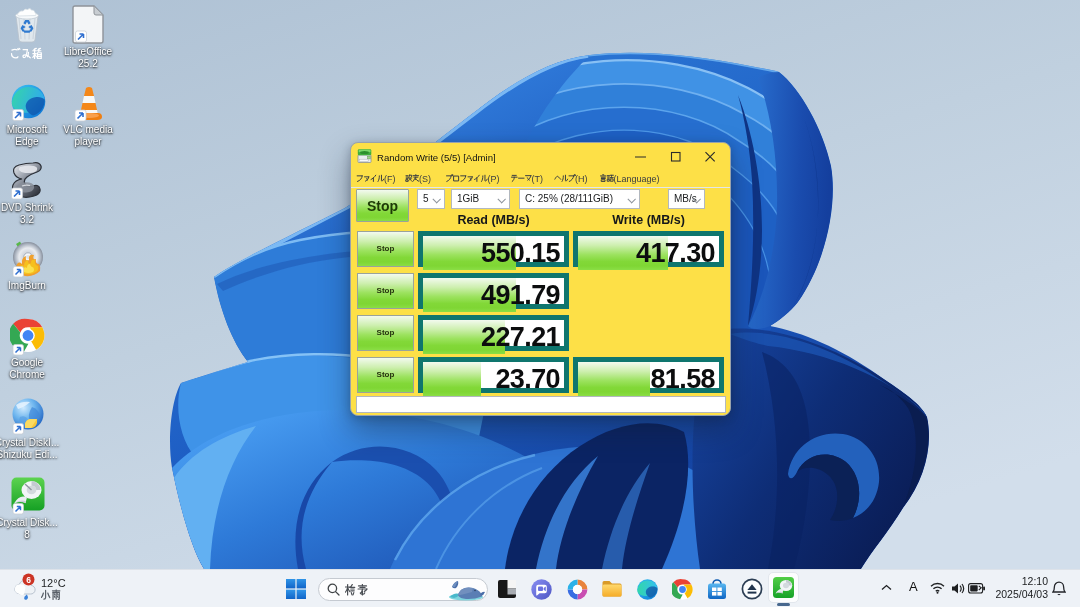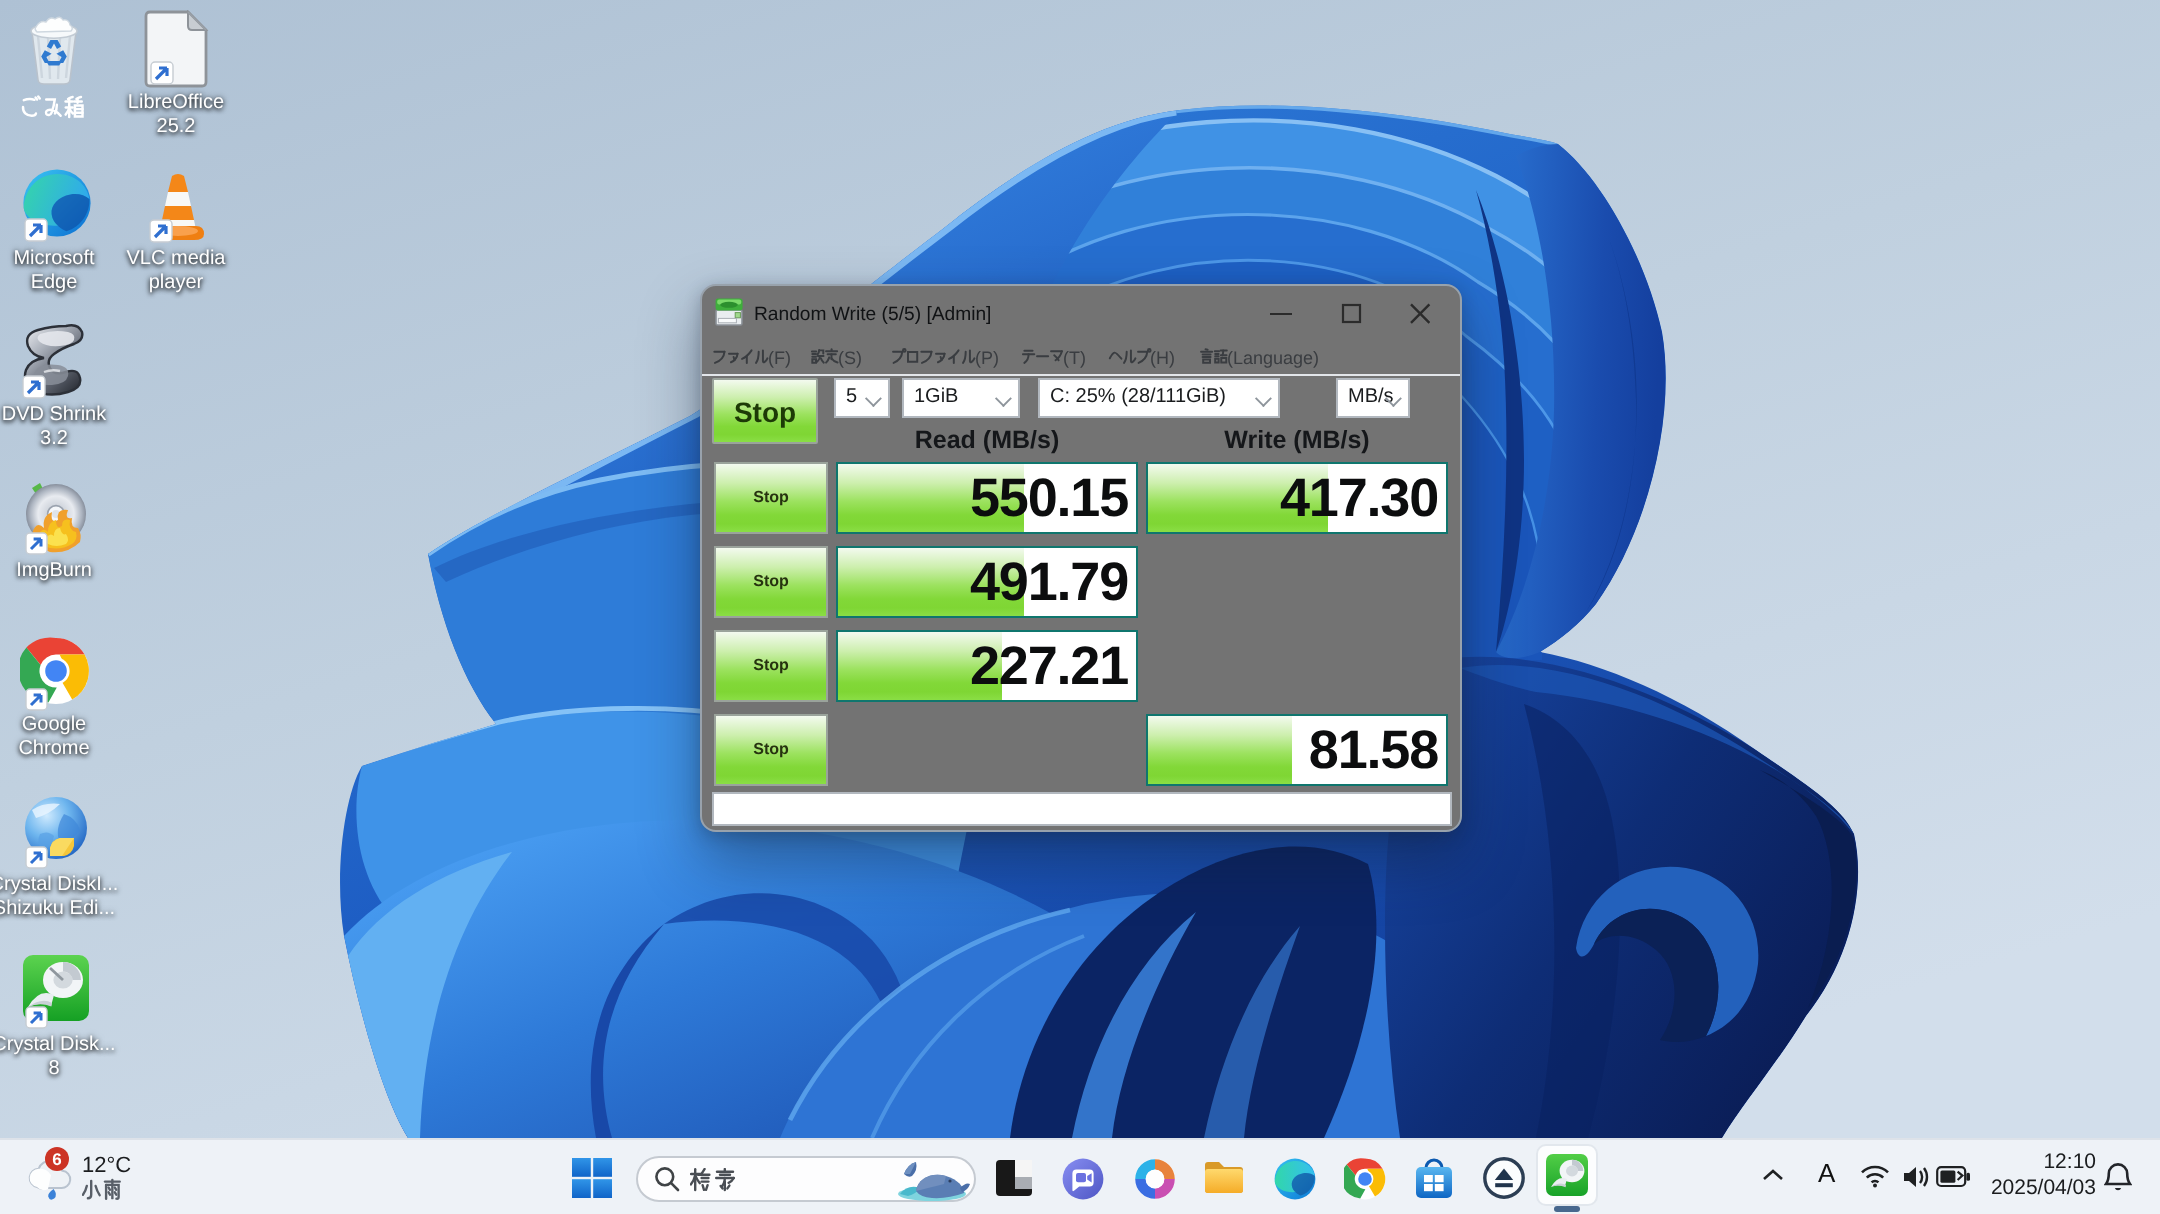--- a/index.html
+++ b/index.html
@@ -5,21 +5,21 @@
   html,body{margin:0;padding:0;width:1080px;height:607px;overflow:hidden;
     font-family:"Liberation Sans",sans-serif;}
   #stage{position:absolute;inset:0;width:1080px;height:607px;background:#bccde0;}
   .abs{position:absolute;}
   .lab{font-size:10px;line-height:11.5px;color:#fff;text-align:center;text-shadow:0 1px 2px rgba(0,0,0,0.9),0 0 3px rgba(0,0,0,0.55);}
   .grnbtn{background:linear-gradient(180deg,#f3faef 0%,#cdefae 28%,#9ce25f 55%,#82d838 75%,#7fd634 88%,#8ade45 100%);border:1px solid #9aa39b;box-sizing:border-box;text-align:center;border-radius:1px;}
   .dd{height:20px;background:#fff;border:1px solid #b2b8bf;box-sizing:border-box;font-size:10px;color:#1a1c1e;line-height:18px;padding-left:5px;}
   .dd:after{content:"";position:absolute;right:5px;top:7px;width:5px;height:5px;border-right:1.2px solid #8e959c;border-bottom:1.2px solid #8e959c;transform:rotate(45deg) translateY(-1px);}
   .hdr{font-size:12.5px;font-weight:bold;color:#15171a;text-align:center;height:16px;}
   .stp{left:6px;width:57px;height:36px;background:linear-gradient(180deg,#f3faef 0%,#cdefae 28%,#9ce25f 55%,#82d838 75%,#7fd634 88%,#8ade45 100%);border:1px solid #9aa39b;box-sizing:border-box;text-align:center;font-size:8px;font-weight:bold;color:#26330f;line-height:34px;}
-  .cell{width:151px;height:36px;background:#fff;border:1px solid #0f766e;box-sizing:border-box;}
+  .cell{width:151px;height:36px;background:#fff;border:5px solid #0f766e;box-sizing:border-box;}
   .cell i{position:absolute;left:0;top:0;height:34px;display:block;background:linear-gradient(180deg,#f3faef 0%,#cdefae 28%,#9ce25f 55%,#82d838 75%,#7fd634 88%,#8ade45 100%);}
   .cell b{position:absolute;right:4px;top:1px;font-size:27px;font-weight:bold;color:#0c0d0e;line-height:33px;letter-spacing:-0.6px;}
 
 </style>
 </head>
 <body>
 <div id="stage">
 
   <svg class="abs" id="wall" width="1080" height="607" viewBox="0 0 1080 607" style="left:0;top:0">
     <defs>
@@ -439,21 +439,21 @@
     <div class="abs lab" style="left:48px;top:46px;width:80px;">LibreOffice<br>25.2</div>
     <div class="abs lab" style="left:-13px;top:124px;width:80px;">Microsoft<br>Edge</div>
     <div class="abs lab" style="left:48px;top:124px;width:80px;">VLC media<br>player</div>
     <div class="abs lab" style="left:-13px;top:202px;width:80px;">DVD Shrink<br>3.2</div>
     <div class="abs lab" style="left:-13px;top:280px;width:80px;">ImgBurn</div>
     <div class="abs lab" style="left:-13px;top:357px;width:80px;">Google<br>Chrome</div>
     <div class="abs lab" style="left:-13px;top:437px;width:80px;">Crystal DiskI...<br>Shizuku Edi...</div>
     <div class="abs lab" style="left:-13px;top:517px;width:80px;">Crystal Disk...<br>8</div>
   </div>
 
-  <div class="abs" id="win" style="left:350px;top:142px;width:381px;height:274px;background:#737373;border-radius:8px;box-shadow:0 14px 30px rgba(20,30,50,0.42),0 2px 8px rgba(20,30,50,0.25);border:1px solid #98a2ac;box-sizing:border-box;overflow:hidden;">
+  <div class="abs" id="win" style="left:350px;top:142px;width:381px;height:274px;background:#fde047;border-radius:8px;box-shadow:0 14px 30px rgba(20,30,50,0.42),0 2px 8px rgba(20,30,50,0.25);border:1px solid #98a2ac;box-sizing:border-box;overflow:hidden;">
 
     <svg class="abs" style="left:6px;top:5px" width="16" height="16" viewBox="0 0 16 16">
       <rect x="1" y="7" width="13" height="7.5" rx="0.8" fill="#e9edf0" stroke="#8a9097" stroke-width="0.8"></rect>
       <rect x="10.6" y="8.3" width="2.6" height="2.6" fill="#9fd98c" stroke="#6a9a5a" stroke-width="0.5"></rect>
       <rect x="2.2" y="11.2" width="9" height="2.2" fill="#f8fafb" stroke="#aab0b6" stroke-width="0.5"></rect>
       <rect x="0.8" y="1.2" width="13.5" height="6" rx="1.2" fill="#3fae3c"></rect>
       <rect x="1.6" y="1.8" width="12" height="2.4" rx="1" fill="#7bd96a"></rect>
       <ellipse cx="7.5" cy="4.4" rx="4.4" ry="1.5" fill="#2c8f2e"></ellipse>
     </svg>
     <div class="abs" style="left:26px;top:8.5px;font-size:9.6px;color:#101214;">Random Write (5/5) [Admin]</div>
@@ -559,20 +559,24 @@
     <div class="abs cell" style="left:67px;top:130px;">
         <i style="width:93px"></i>
         <b>491.79</b>
       </div>
     <div class="abs stp" style="top:172px;">Stop</div>
     <div class="abs cell" style="left:67px;top:172px;">
         <i style="width:82px"></i>
         <b>227.21</b>
       </div>
     <div class="abs stp" style="top:214px;">Stop</div>
+    <div class="abs cell" style="left:67px;top:214px;">
+        <i style="width:58px"></i>
+        <b>23.70</b>
+      </div>
     <div class="abs cell" style="left:222px;top:214px;">
         <i style="width:72px"></i>
         <b>81.58</b>
       </div>
 
     <div class="abs" style="left:5px;top:253px;width:370px;height:17px;background:#fff;border:1px solid #b2b8bf;box-sizing:border-box;"></div>
   </div>
 
   <div class="abs" id="tb" style="left:0;top:569px;width:1080px;height:38px;background:#eef2f7;border-top:1px solid #dde2e9;box-sizing:border-box;">
 

